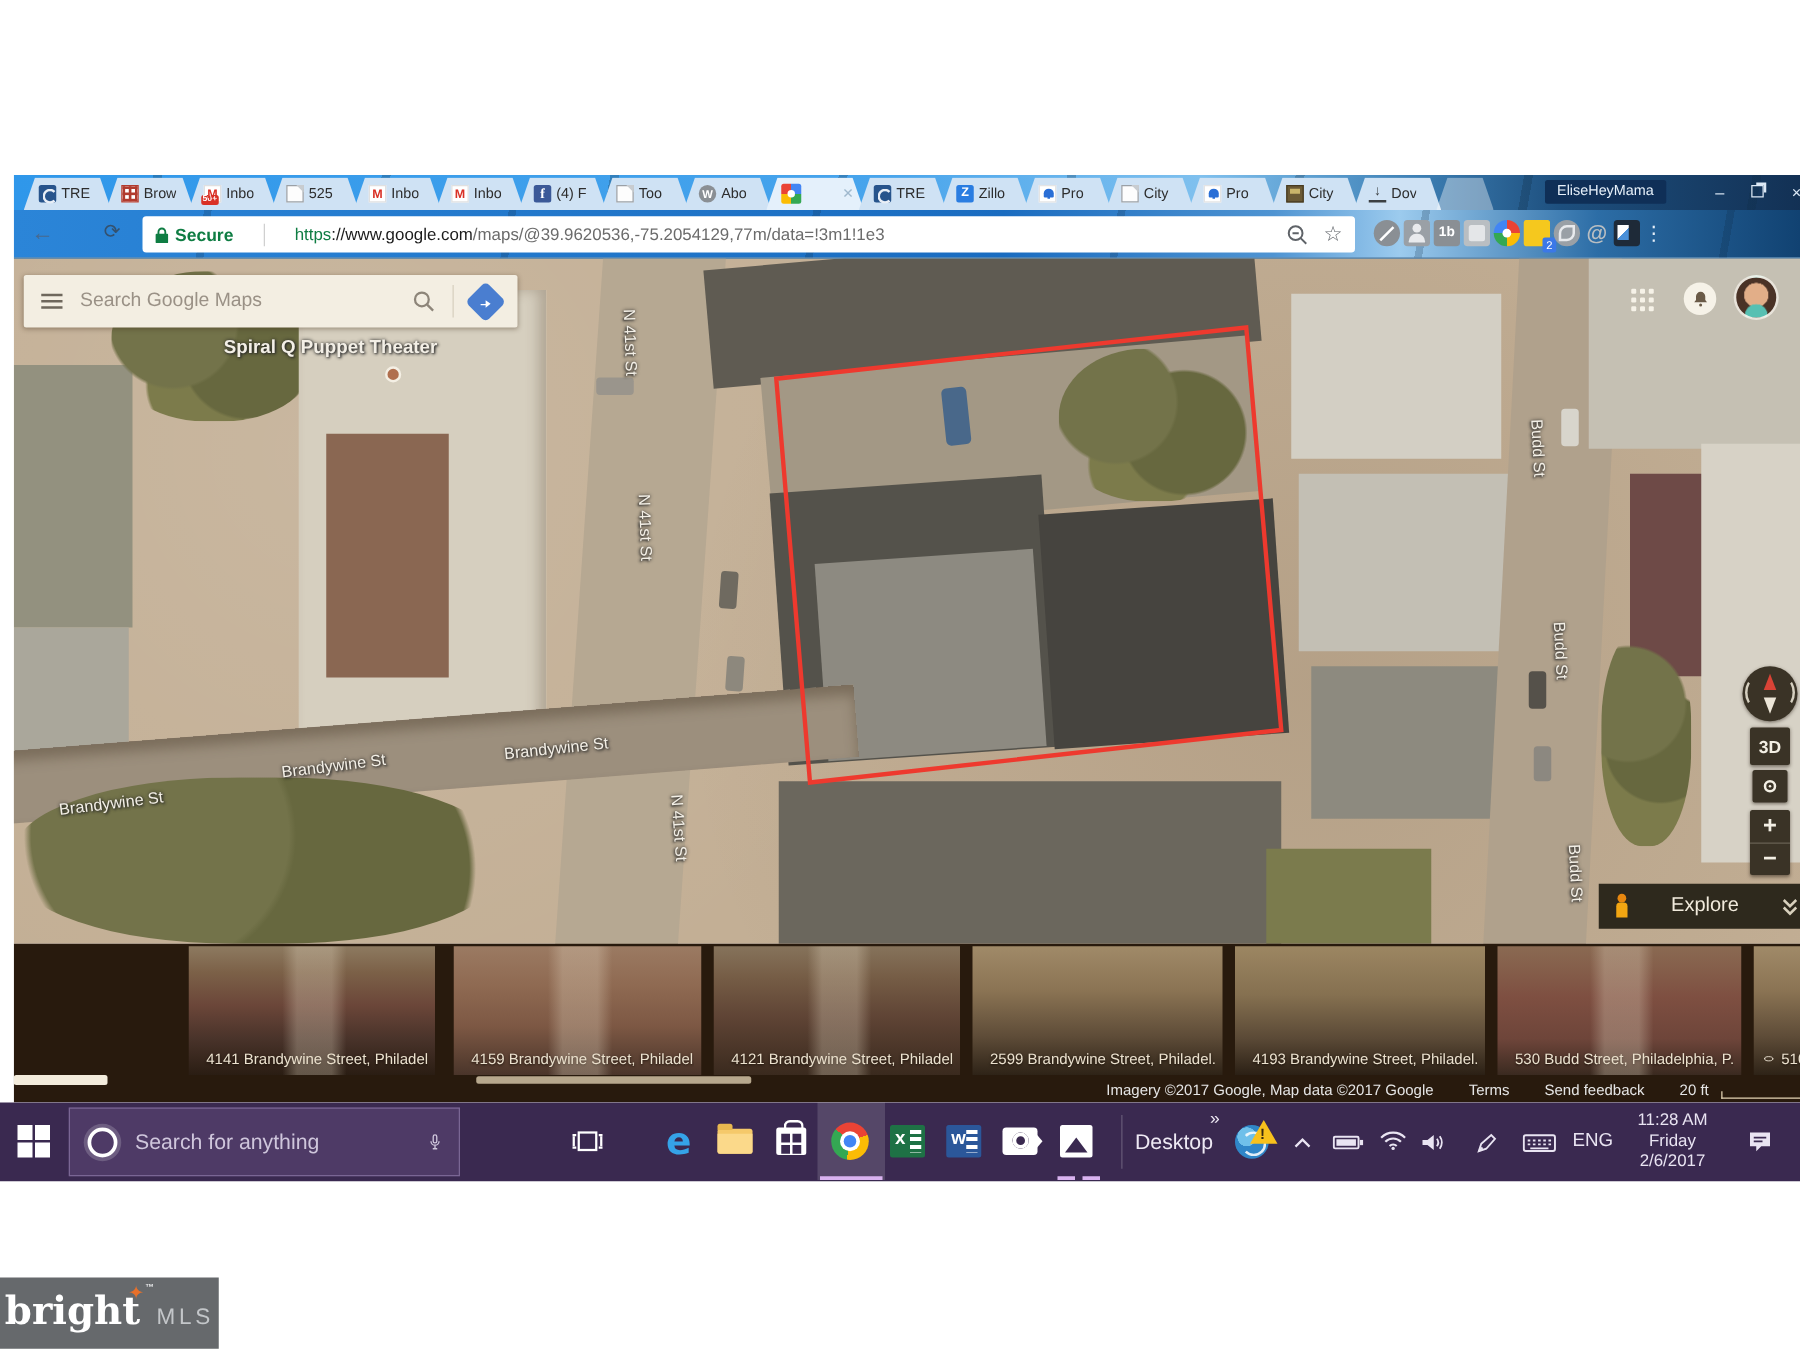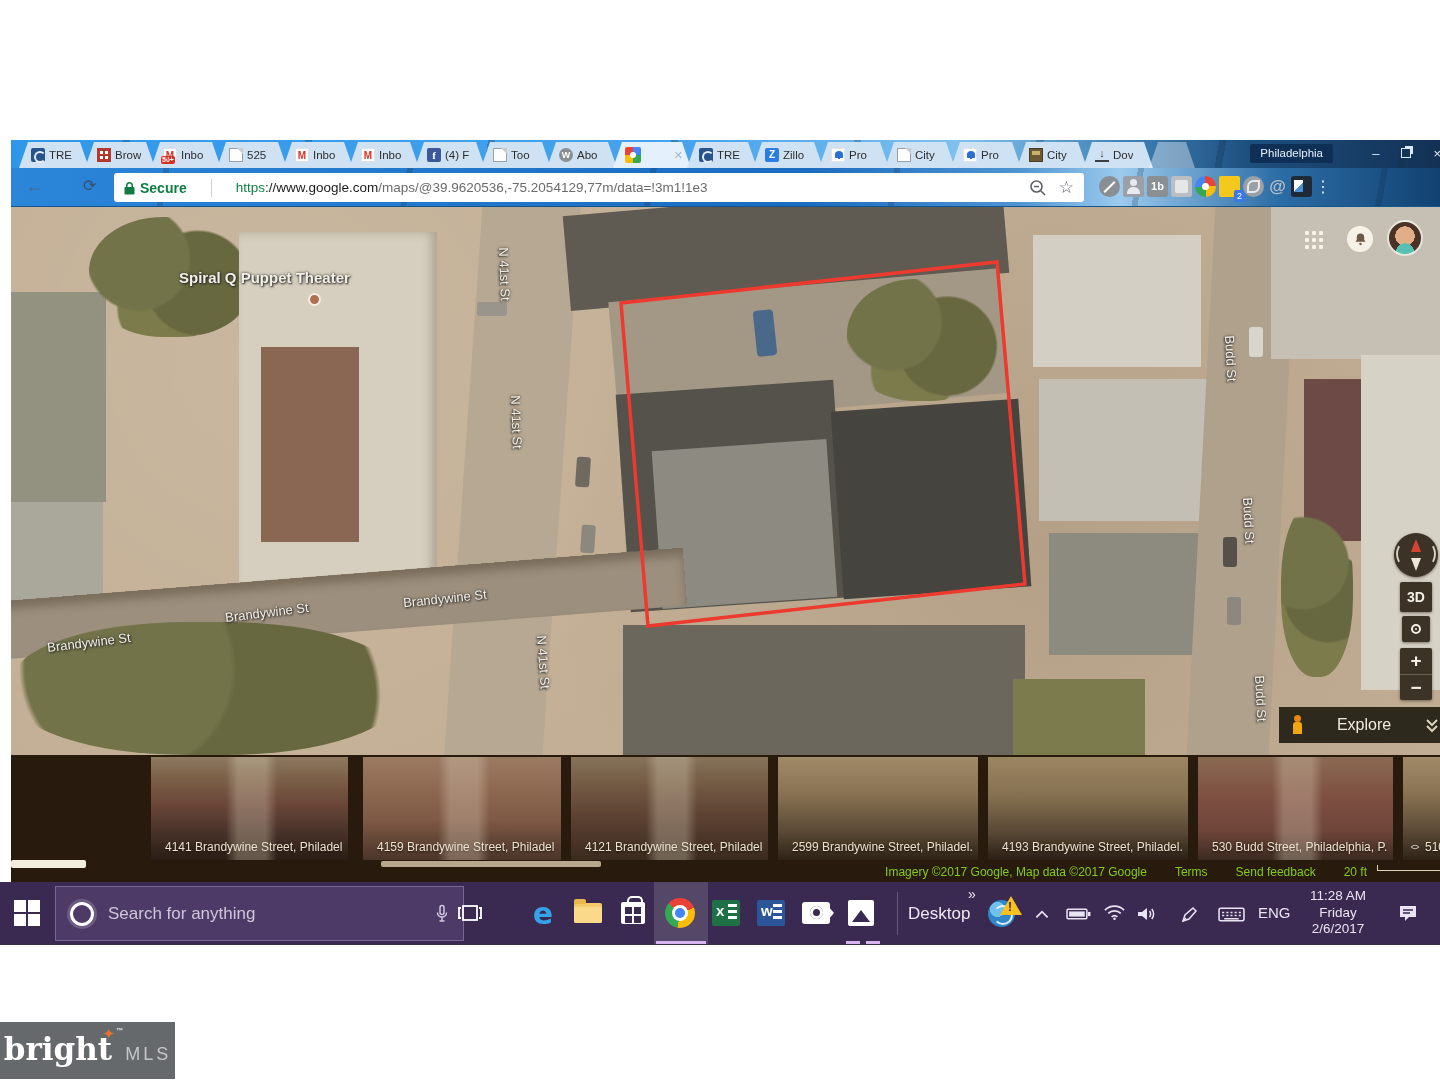--- a/index.html
+++ b/index.html
@@ -165,28 +165,28 @@
   .t2{background:linear-gradient(180deg,#9b7a62 0,#8f6a52 30%,#7d5844 62%,#4a352a 100%);}
   .t3{background:linear-gradient(180deg,#86735b 0,#755c45 25%,#5f4435 55%,#3a2a1e 100%);}
   .t4{background:linear-gradient(180deg,#a08a68 0,#8a7353 35%,#5e4c38 70%,#2e2317 100%);}
   .t5{background:linear-gradient(180deg,#9c8662 0,#857050 38%,#5a4936 72%,#2b2015 100%);}
   .t6{background:linear-gradient(180deg,#8a6a52 0,#7e4f41 40%,#6e453a 72%,#3a2a20 100%);}
   .streak::after{content:"";position:absolute;inset:0;
     background:linear-gradient(90deg,transparent 38%,rgba(232,220,198,.30) 44% 58%,transparent 64%);}
   .thlabel{position:absolute;left:8px;bottom:6px;display:flex;align-items:center;gap:6px;color:#ece2cf;font-size:12px;
     text-shadow:0 1px 2px rgba(20,12,5,.9);white-space:nowrap;max-width:calc(100% - 14px);overflow:hidden;}
   .scrollthumb{position:absolute;background:#b7a88d;border-radius:2px;}
-  .attrib{position:absolute;right:10px;top:110px;display:flex;align-items:flex-start;gap:28px;color:#84cc16;font-size:12px;}
+  .attrib{position:absolute;right:10px;top:110px;display:flex;align-items:flex-end;gap:28px;color:#e5e5e5;font-size:12px;}
   .scalebar{width:64px;height:6px;border:1px solid #e3d4b4;border-top:none;margin-left:-18px;}
 
   
   .taskbar{position:absolute;left:0;top:882px;width:1440px;height:63px;background:var(--taskbar-bg);display:block;color:#e9e4f2;}
   .startbtn{position:absolute;left:14px;top:18px;width:26px;height:26px;display:grid;grid-template-columns:12px 12px;grid-template-rows:12px 12px;gap:2px;}
   .startbtn span{background:#fff;}
-  .tsearch{position:absolute;left:55px;top:4px;width:409px;height:55px;background:#4e3a66;border:1px solid #7a6694;
+  .tsearch{position:absolute;left:55px;top:4px;width:313px;height:55px;background:#4e3a66;border:1px solid #7a6694;
     display:flex;align-items:center;padding:0 14px;gap:14px;}
   .cortana{width:24px;height:24px;border:3px solid #fff;border-radius:50%;box-shadow:0 0 0 3px rgba(255,255,255,.18);flex:none;}
   .tsearch input{flex:1;background:transparent;border:none;outline:none;color:#e7e1ef;font-size:17px;font-family:"Liberation Sans",sans-serif;}
   .tsearch input::placeholder{color:#cfc6dc;}
   .taskview{position:absolute;left:452px;top:16px;width:36px;height:30px;display:flex;align-items:center;justify-content:center;}
   .tb-ic{position:absolute;top:14px;width:34px;height:34px;display:flex;align-items:center;justify-content:center;}
   .chrome-active{position:absolute;left:654px;top:0;width:54px;height:62px;background:rgba(255,255,255,.14);}
   .underline{position:absolute;top:59px;height:3px;background:var(--accent-purple);}
   .edge-e{color:#35a3e8;font-size:30px;font-weight:bold;font-family:"DejaVu Sans",sans-serif;}
   .folder{width:28px;height:20px;background:#f5c96a;border-radius:2px;position:relative;}
@@ -305,21 +305,21 @@
         <div class="tab">
             <span class="fav f-eag"></span>
             <span class="tlabel">City</span>
           </div>
         <div class="tab">
             <span class="fav f-dl"></span>
             <span class="tlabel">Dov</span>
           </div>
         <div class="tab newtab"></div>
       </div>
-      <div class="profile-chip">Philadelphia</div>
+      <div class="profile-chip">EliseHeyMama</div>
       <div class="winbtns">
         <span class="winbtn">–</span>
         <span class="winbtn restore"></span>
         <span class="winbtn">×</span>
       </div>
     </div>
 
     <div class="toolbar">
       <span class="nav-ic" style="left:14px;color:#49688c;">←</span>
       <span class="nav-ic" style="left:72px;color:#34516e;font-size:16px;">⟳</span>
@@ -397,20 +397,34 @@
       <div class="slabel" style="left:500px;top:40px;transform:rotate(88deg);transform-origin:left top;">N 41st St</div>
       <div class="slabel" style="left:512px;top:188px;transform:rotate(88deg);transform-origin:left top;">N 41st St</div>
       <div class="slabel" style="left:538px;top:428px;transform:rotate(86deg);transform-origin:left top;">N 41st St</div>
       <div class="slabel" style="left:36px;top:428px;transform:rotate(-7deg);">Brandywine St</div>
       <div class="slabel" style="left:214px;top:398px;transform:rotate(-7deg);">Brandywine St</div>
       <div class="slabel" style="left:392px;top:384px;transform:rotate(-6deg);">Brandywine St</div>
       <div class="slabel" style="left:1226px;top:128px;transform:rotate(87deg);transform-origin:left top;">Budd St</div>
       <div class="slabel" style="left:1244px;top:290px;transform:rotate(87deg);transform-origin:left top;">Budd St</div>
       <div class="slabel" style="left:1256px;top:468px;transform:rotate(87deg);transform-origin:left top;">Budd St</div>
 
+      <div class="searchcard">
+        <span class="hamb"></span>
+        <input class="mapsearch" type="text" placeholder="Search Google Maps" style="">
+        <svg width="18" height="18" viewBox="0 0 18 18">
+            <circle cx="7.5" cy="7.5" r="5.5" fill="none" stroke="#8d8579" stroke-width="1.8"></circle>
+            <path d="M11.7 11.7L16.5 16.5" stroke="#8d8579" stroke-width="1.8"></path>
+          </svg>
+        <span class="cardsep"></span>
+        <span class="dirbtn">
+            <svg width="12" height="12" viewBox="0 0 12 12" style="transform:rotate(-45deg)">
+              <path d="M2 9h4V6l4 2.8L6 12V10H2z" fill="#fff" transform="translate(0,-2)"></path>
+            </svg>
+          </span>
+      </div>
 
       <span class="griddots" style="left:1294px;top:24px;"></span>
       <span class="bellbtn" style="left:1336px;top:19px;">
         <svg width="13" height="14" viewBox="0 0 14 14">
             <path d="M7 1a4 4 0 0 1 4 4v3l1.5 2h-11L3 8V5a4 4 0 0 1 4-4z" fill="#6a5a47"></path>
             <circle cx="7" cy="12.4" r="1.3" fill="#6a5a47"></circle>
           </svg>
       </span>
       <span class="avatar" style="left:1376px;top:13px;"></span>
 

